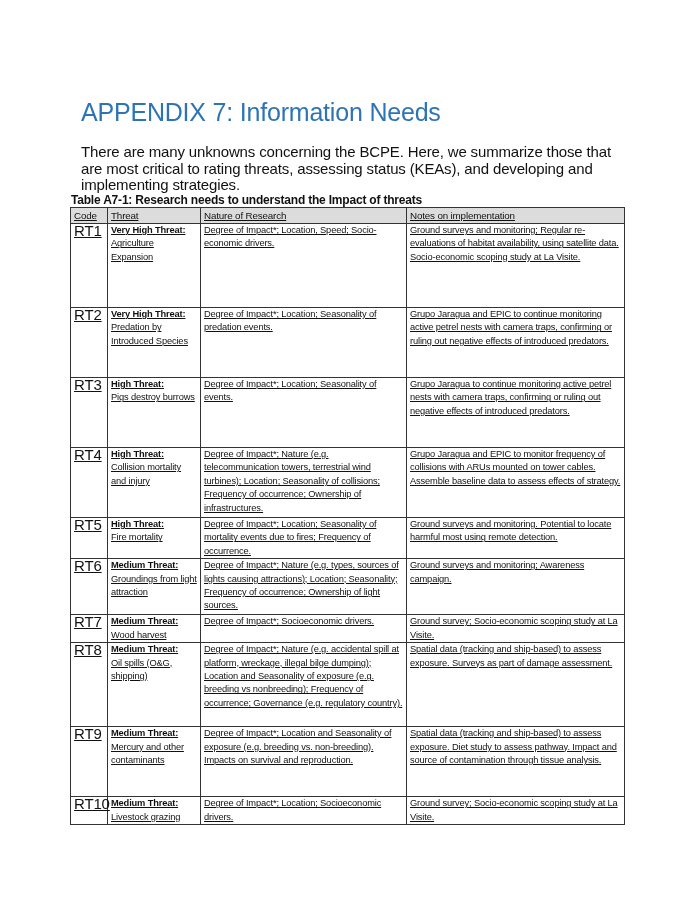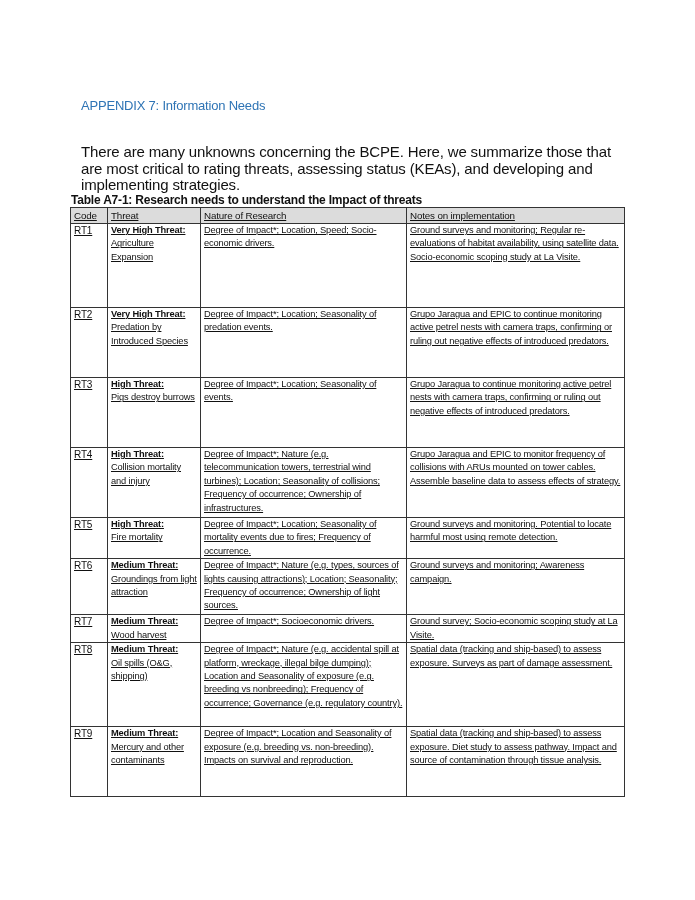--- a/index.html
+++ b/index.html
@@ -1,28 +1,28 @@
 <!DOCTYPE html>
 <html><head>
 <meta charset="utf-8">
 <style>
   html, body { margin: 0; padding: 0; background: #ffffff; }
   body { width: 695px; height: 900px; position: relative; overflow: hidden;
          font-family: "Liberation Sans", sans-serif; color: #111; }
-  .title { position: absolute; left: 81px; top: 98px; font-size: 13px; color: #2e74b5;
+  .title { position: absolute; left: 81px; top: 98px; font-size: 25px; color: #2e74b5;
            font-family: "Liberation Sans", sans-serif; letter-spacing: -0.2px; }
   .intro { position: absolute; left: 81px; top: 144px; width: 540px; font-size: 15px;
            line-height: 16.5px; color: #111; letter-spacing: -0.15px; }
   .caption { position: absolute; left: 71px; top: 193px; font-size: 12px; font-weight: bold;
              color: #111; letter-spacing: -0.2px; }
   table { position: absolute; left: 70px; top: 207px; width: 554px; border-collapse: collapse;
           font-size: 9.3px; line-height: 13.4px; letter-spacing: -0.15px; table-layout: fixed; }
   th, td { border: 1.2px solid #333; vertical-align: top; padding: 0 3px; text-align: left; text-decoration: underline; }
   th { background: #dcdcdc; font-weight: normal; font-size: 9.8px; height: 14px; padding-top: 1px; }
-  td.code { font-size: 10px; }
+  td.code { font-size: 15px; }
   .lvl { font-weight: bold; display: block; }
   .thr { display: block; }
   col.c1 { width: 37px; } col.c2 { width: 93px; } col.c3 { width: 206px; } col.c4 { width: 218px; }
 </style>
 </head>
 <body>
 
 <div class="title">APPENDIX 7: Information Needs</div>
 <div class="intro">There are many unknowns concerning the BCPE. Here, we summarize those that are most critical to rating threats, assessing status (KEAs), and developing and implementing strategies.</div>
 <div class="caption">Table A7-1: Research needs to understand the Impact of threats</div>
@@ -117,14 +117,23 @@
       </tr>
       <tr style="height: 70px;">
         <td class="code">RT9</td>
         <td>
           <span class="lvl">Medium Threat:</span>
           <span class="thr">Mercury and other contaminants</span>
         </td>
         <td>Degree of Impact*; Location and Seasonality of exposure (e.g. breeding vs. non-breeding). Impacts on survival and reproduction.</td>
         <td>Spatial data (tracking and ship-based) to assess exposure. Diet study to assess pathway. Impact and source of contamination through tissue analysis.</td>
       </tr>
+      <tr style="height: 28px;">
+        <td class="code">RT10</td>
+        <td>
+          <span class="lvl">Medium Threat:</span>
+          <span class="thr">Livestock grazing</span>
+        </td>
+        <td>Degree of Impact*; Location; Socioeconomic drivers.</td>
+        <td>Ground survey; Socio-economic scoping study at La Visite.</td>
+      </tr>
     </tbody>
 </table>
 
 </body></html>

